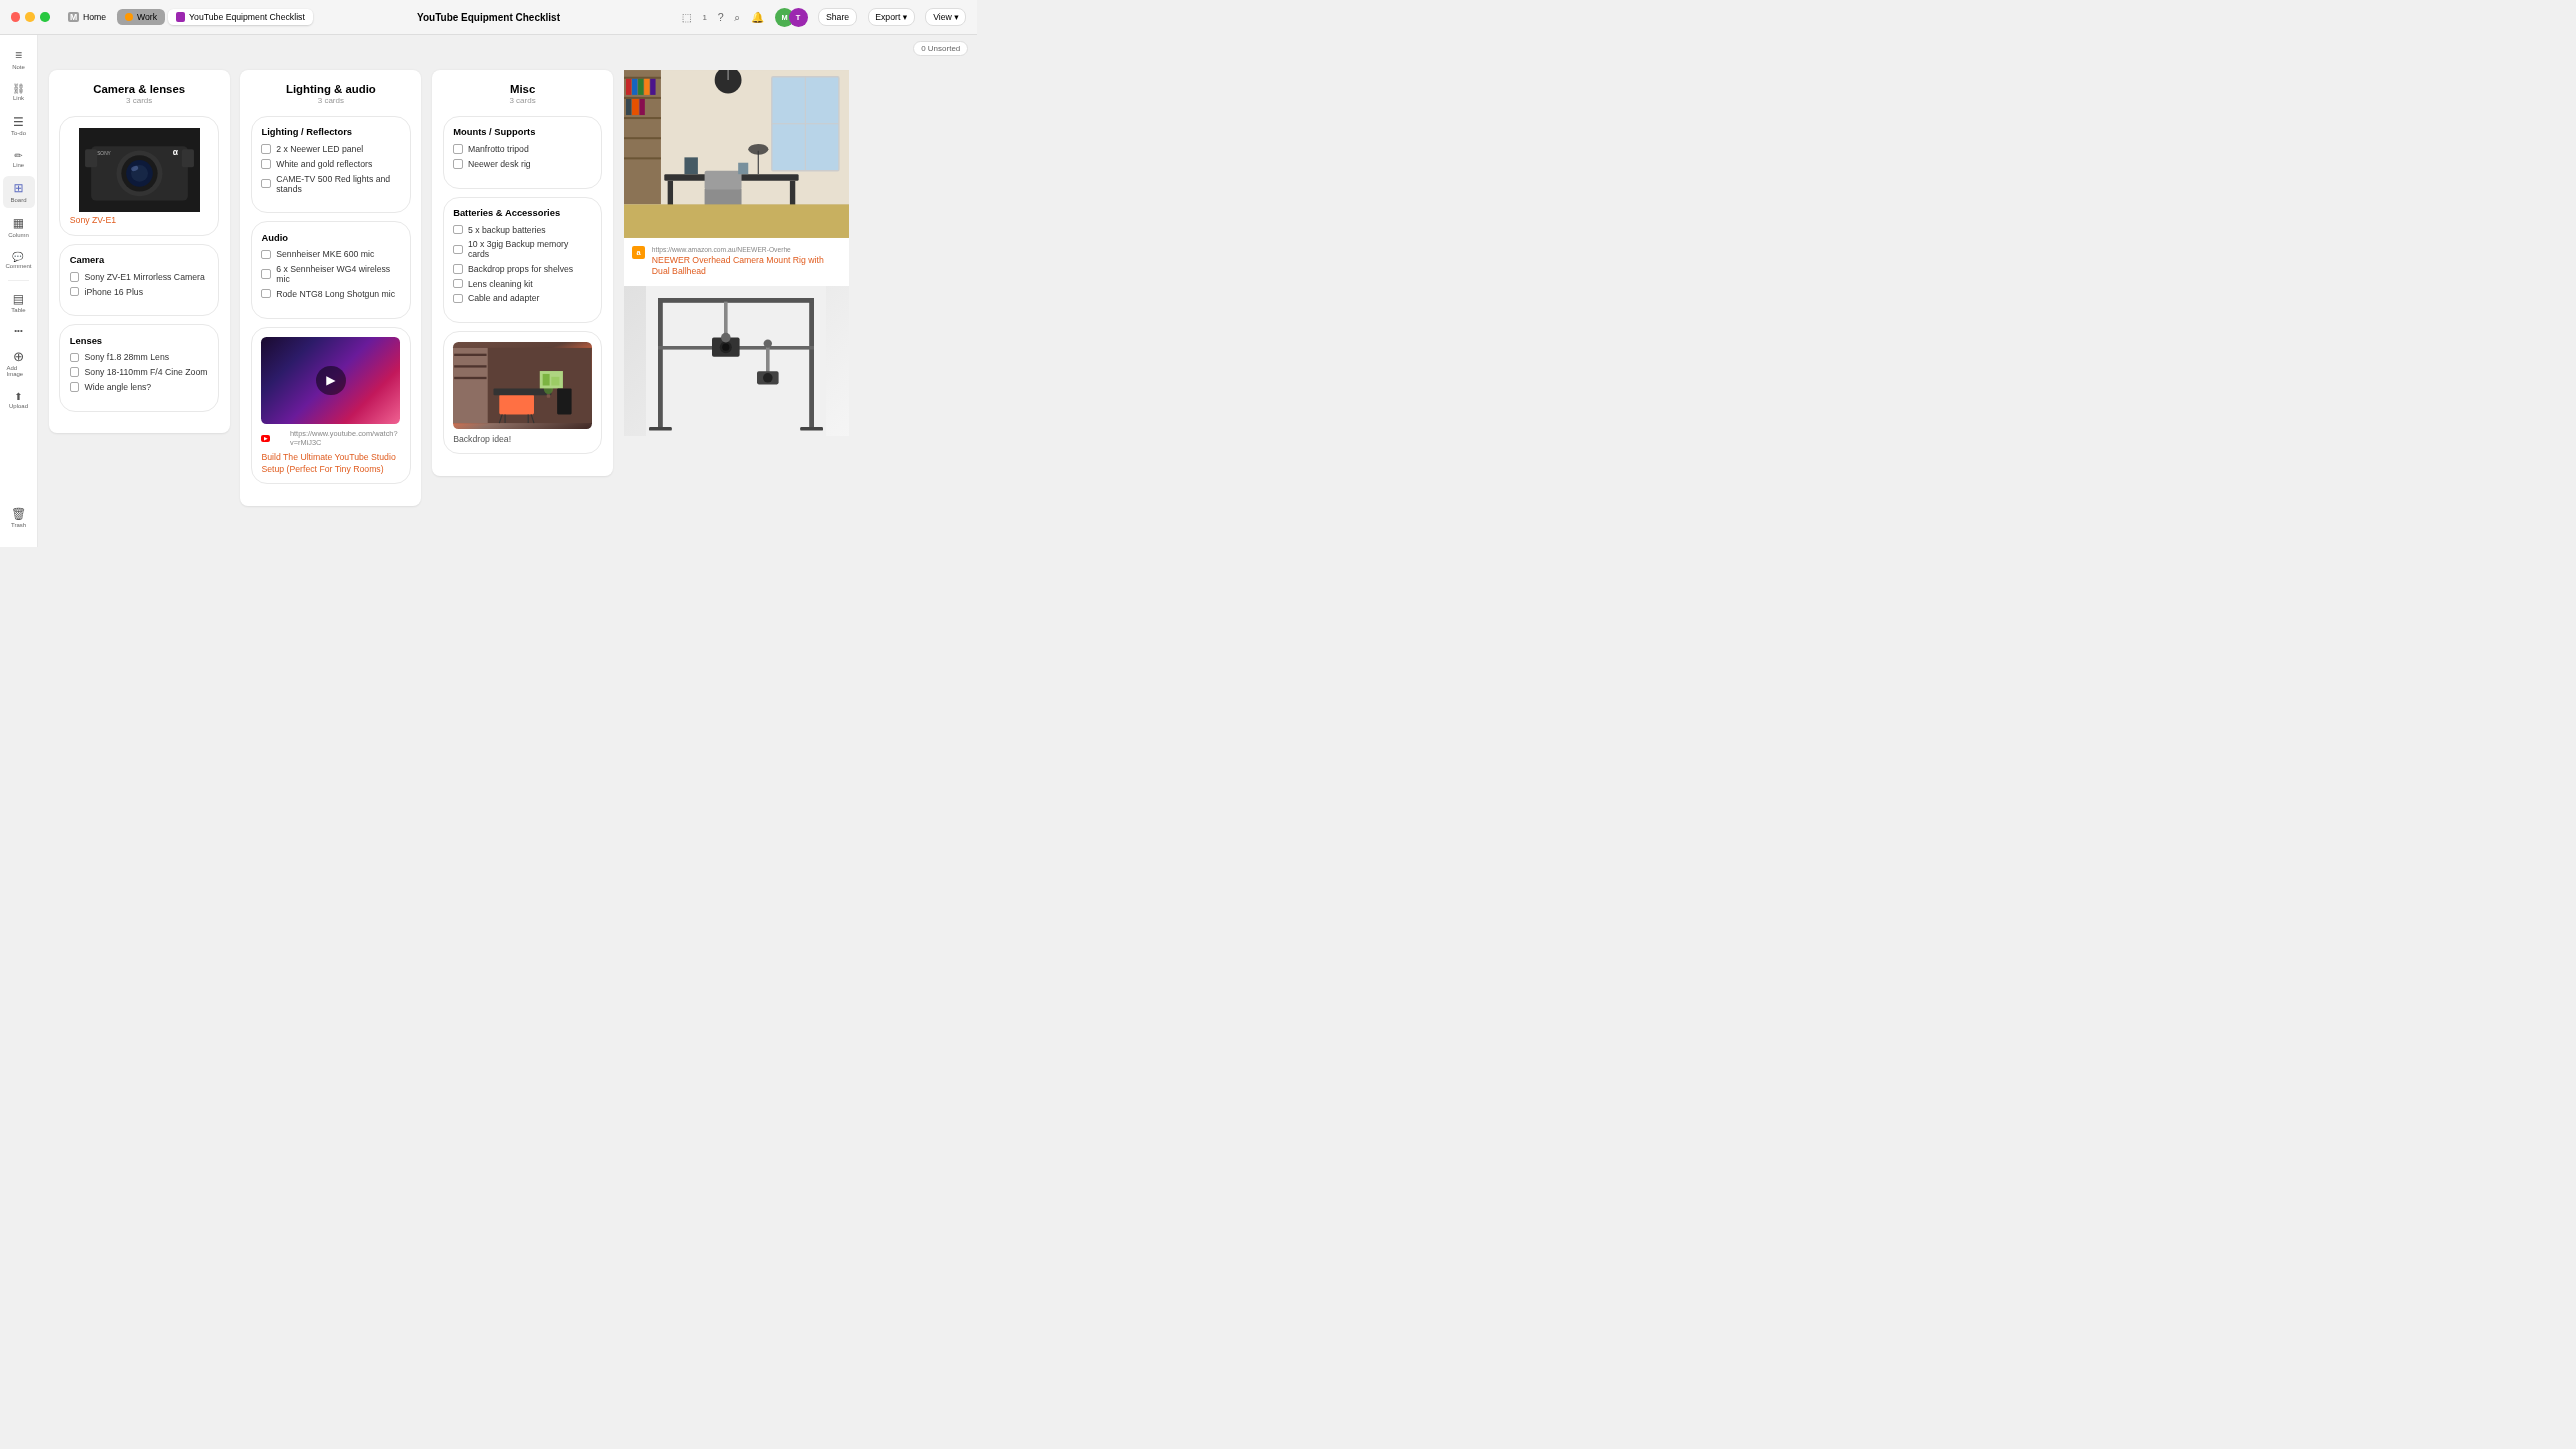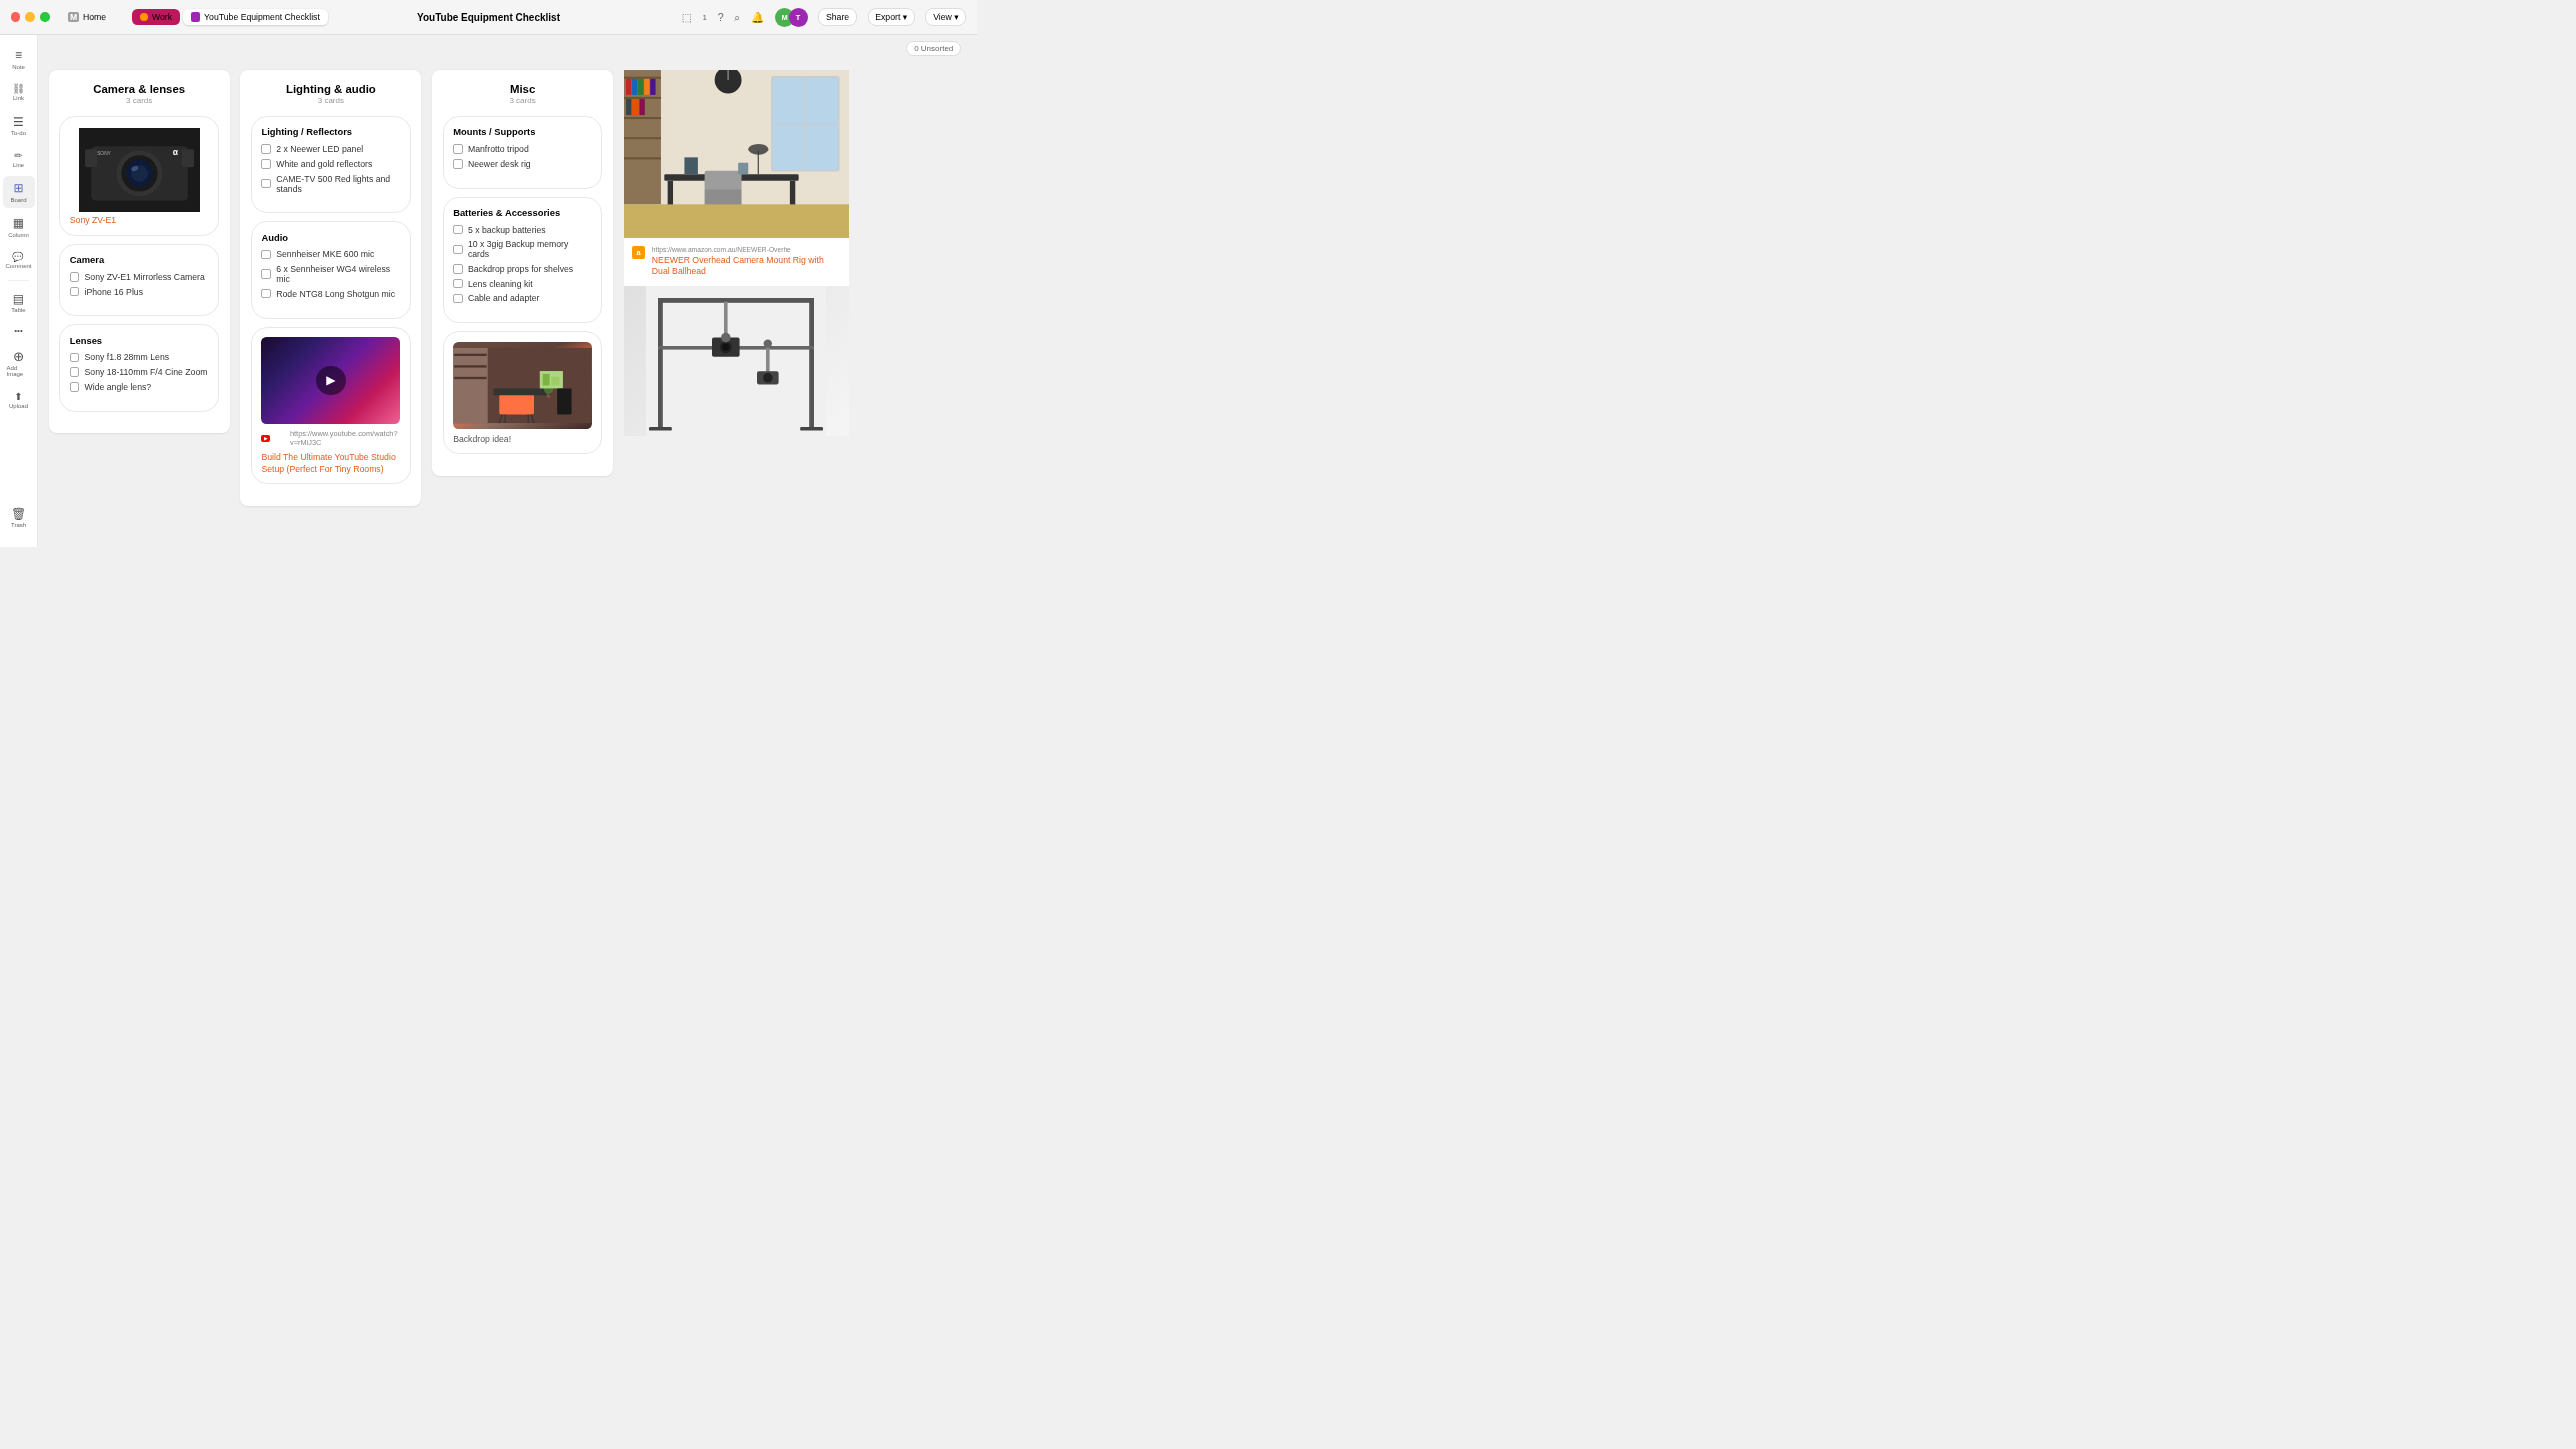--- a/index.html
+++ b/index.html
@@ -8,21 +8,21 @@
     
     .titlebar { height: 35px; background: #f5f5f5; display: flex; align-items: center; padding: 0 10.7px; border-bottom: 0.7px solid #ddd; position: relative; flex-shrink: 0; }
     .traffic-lights { display: flex; gap: 5.4px; align-items: center; }
     .tl { width: 9.4px; height: 9.4px; border-radius: 50%; }
     .tl-red { background: #ff5f57; }
     .tl-yellow { background: #ffbd2e; }
     .tl-green { background: #28c840; }
     .tabs { display: flex; align-items: center; gap: 2.7px; margin-left: 10.7px; }
     .tab { display: flex; align-items: center; gap: 4px; padding: 2.7px 8px; border-radius: 5.4px; font-size: 8.7px; cursor: pointer; }
     .tab-home { background: transparent; }
-    .tab-work { background: #be185d; margin-left: 15px; }
+    .tab-work { background: #a3a3a3; }
     .tab-active { background: white; box-shadow: 0 0.7px 2px rgba(0,0,0,0.2); }
     .title-center { position: absolute; left: 50%; transform: translateX(-50%); font-size: 10px; font-weight: 600; }
     .titlebar-right { margin-left: auto; display: flex; align-items: center; gap: 10.7px; }
     .avatar-group { display: flex; }
     .avatar { width: 19px; height: 19px; border-radius: 50%; display: flex; align-items: center; justify-content: center; font-size: 7.4px; font-weight: 600; color: white; }
     .av1 { background: #4caf50; }
     .av2 { background: #9c27b0; }
     .tb-btn { font-size: 8.7px; padding: 2.7px 6.7px; border: 0.7px solid #ddd; border-radius: 8px; background: white; cursor: pointer; }
     .icon-btn { font-size: 10.7px; cursor: pointer; color: #666; }
 
@@ -35,21 +35,21 @@
     .sidebar-item.active { background: #f0f0f0; }
     .sidebar-icon { font-size: 12px; color: #555; }
     .sidebar-label { font-size: 6px; color: #666; }
     .sidebar-item.board-active .sidebar-icon { color: #5c6bc0; }
     .sidebar-divider { width: 21.5px; height: 0.7px; background: #eee; margin: 2.7px 0; }
     .sidebar-spacer { flex: 1; }
     .trash-item { margin-top: auto; margin-bottom: 5.4px; }
 
     
     .content { flex: 1; overflow: hidden; display: flex; flex-direction: column; background: #f0f0f0; }
-    .content-header { height: 27px; display: flex; align-items: center; padding: 0 16px; background: #f0f0f0; flex-shrink: 0; justify-content: flex-end; }
+    .content-header { height: 27px; display: flex; align-items: center; padding: 0 9px; background: #f0f0f0; flex-shrink: 0; justify-content: flex-end; }
     .unsorted-badge { background: white; border: 0.7px solid #ddd; border-radius: 8px; padding: 2px 6.7px; font-size: 8px; color: #666; }
 
     
     .board { display: flex; gap: 10.7px; padding: 8px 10.7px; overflow-x: auto; flex: 1; align-items: flex-start; }
 
     
     .col { background: white; border-radius: 8px; min-width: 181px; width: 181px; padding: 13.4px 10.7px; flex-shrink: 0; box-shadow: 0 0.7px 2px rgba(0,0,0,0.08); }
     .col-header { text-align: center; margin-bottom: 10.7px; }
     .col-title { font-size: 11.4px; font-weight: 700; }
     .col-count { font-size: 8px; color: #999; margin-top: 1px; }

